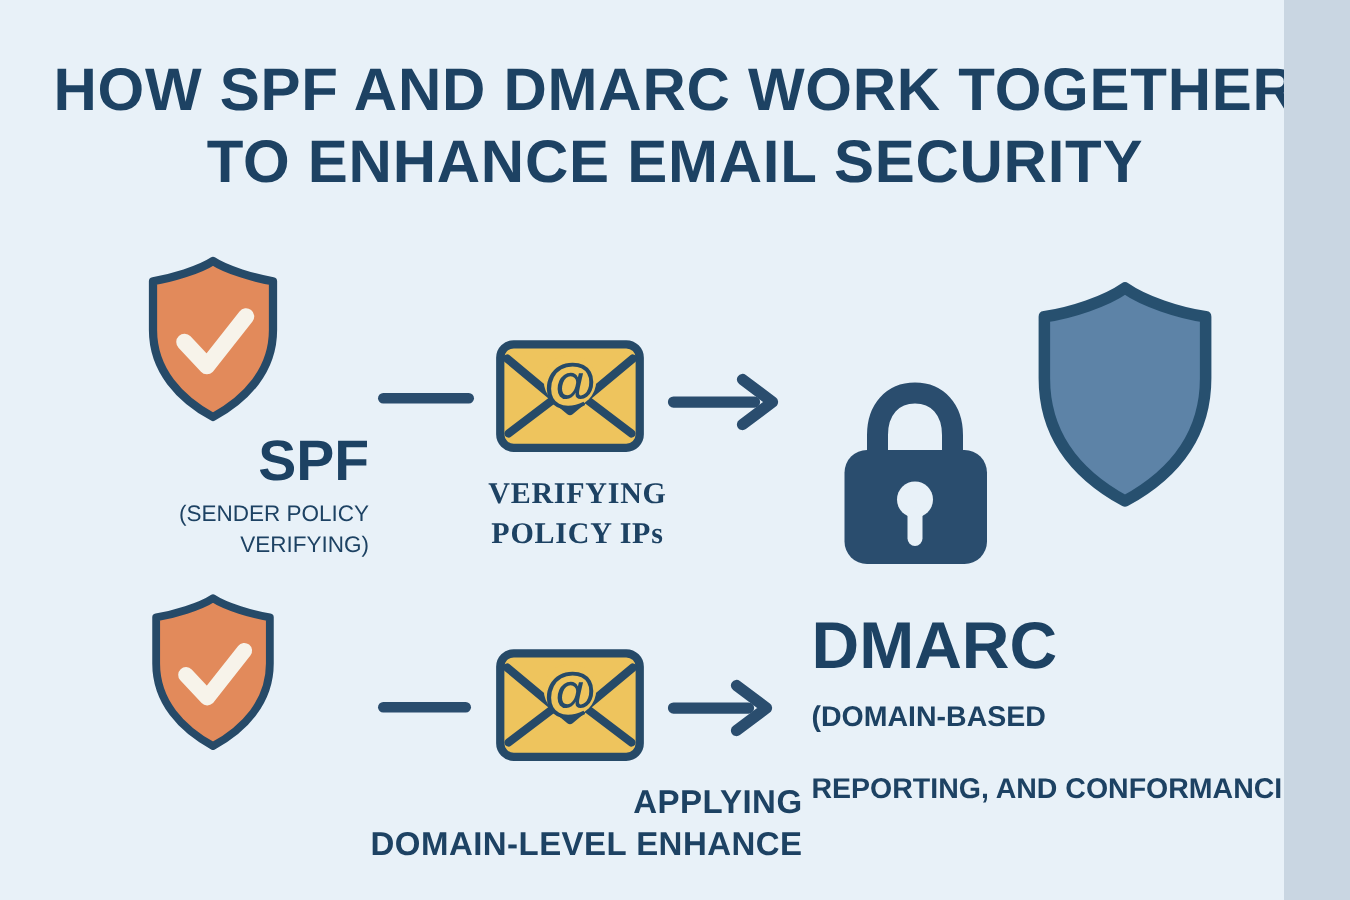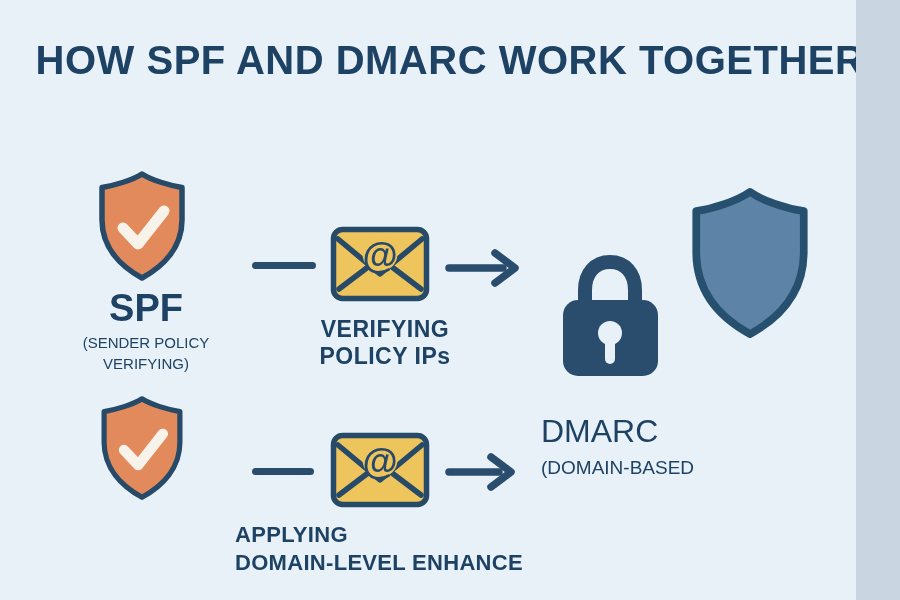--- a/index.html
+++ b/index.html
@@ -20,59 +20,60 @@
     font-size: 40px;
     font-weight: 700;
     letter-spacing: 0.5px;
     line-height: 48px;
     color: #1d4263;
   }
 
   .spf-block {
     position: absolute;
     left: 46px; top: 288px; width: 200px;
-    text-align: center; color: #1d4263;
+    text-align: right; color: #1d4263;
   }
   .spf-name { font-size: 38px; font-weight: 700; line-height: 40px; }
   .spf-sub  { font-size: 15px; font-weight: 400; line-height: 21px; margin-top: 4px; }
 
   .step-label-1 {
     position: absolute;
     left: 295px; top: 316px; width: 180px;
     text-align: center; color: #1d4263;
-    font-size: 23px; font-weight: 700; line-height: 27px;
+    font-size: 20px; font-weight: 700; line-height: 27px;
     letter-spacing: 0.5px;
+    font-family: Liberation Serif, serif;
   }
   .step-label-2 {
     position: absolute;
     left: 235px; top: 521px; width: 300px;
-    text-align: left; color: #1d4263;
+    text-align: right; color: #1d4263;
     font-size: 22px; font-weight: 700; line-height: 28px;
     letter-spacing: 0.3px;
   }
 
   .dmarc-block {
     position: absolute;
     left: 541px; top: 410px; width: 360px;
     text-align: left; color: #1d4263;
   }
-  .dmarc-name { font-size: 32px; font-weight: 400; line-height: 42px; }
-  .dmarc-sub  { font-size: 19px; font-weight: 400; line-height: 24px; margin-top: 4px; }
+  .dmarc-name { font-size: 44px; font-weight: 700; line-height: 42px; }
+  .dmarc-sub  { font-size: 19px; font-weight: 700; line-height: 24px; margin-top: 15px; }
 
   .connector-line {
     position: absolute;
     height: 7px; background: #2a4d6e; border-radius: 4px;
   }
 </style>
 </head>
 <body>
 
 <div class="frame">
 
-  <h1 class="title"><span>HOW SPF AND DMARC WORK TOGETHER</span><br></h1>
+  <h1 class="title"><span>HOW SPF AND DMARC WORK TOGETHER</span><br><span>TO ENHANCE EMAIL SECURITY</span></h1>
 
   <svg class="abs" style="left:92px; top:170px;" width="100" height="114" viewBox="0 0 100 114">
     <path d="M50 4 C41 10 22 15.5 10 17.5 L10 50 C10 77 28 96 50 108 C72 96 90 77 90 50 L90 17.5 C78 15.5 59 10 50 4 Z" fill="#e28a5b" stroke="#264a68" stroke-width="5.5" stroke-linejoin="round"></path>
     <path d="M31 58 L46 74 L72 41" fill="none" stroke="#f7f3ea" stroke-width="11" stroke-linecap="round" stroke-linejoin="round"></path>
   </svg>
 
   <div class="spf-block">
     <div class="spf-name">SPF</div>
     <div class="spf-sub"><span>(SENDER POLICY</span><br><span>VERIFYING)</span></div>
   </div>
@@ -122,16 +123,16 @@
 
   <svg class="abs" style="left:445px; top:452px;" width="76" height="40" viewBox="0 0 76 40">
     <path d="M4 20 H54" stroke="#2a4d6e" stroke-width="7.5" stroke-linecap="round" fill="none"></path>
     <path d="M46 5 L66 20 L46 35" stroke="#2a4d6e" stroke-width="7.5" stroke-linecap="round" stroke-linejoin="round" fill="none"></path>
   </svg>
 
   <div class="step-label-2"><span>APPLYING</span><br><span>DOMAIN-LEVEL ENHANCE</span></div>
 
   <div class="dmarc-block">
     <div class="dmarc-name">DMARC</div>
-    <div class="dmarc-sub"><span>(DOMAIN-BASED</span><br><br></div>
+    <div class="dmarc-sub"><span>(DOMAIN-BASED</span><br><br><span>REPORTING, AND CONFORMANCI</span></div>
   </div>
 
 </div>
 
 </body></html>

